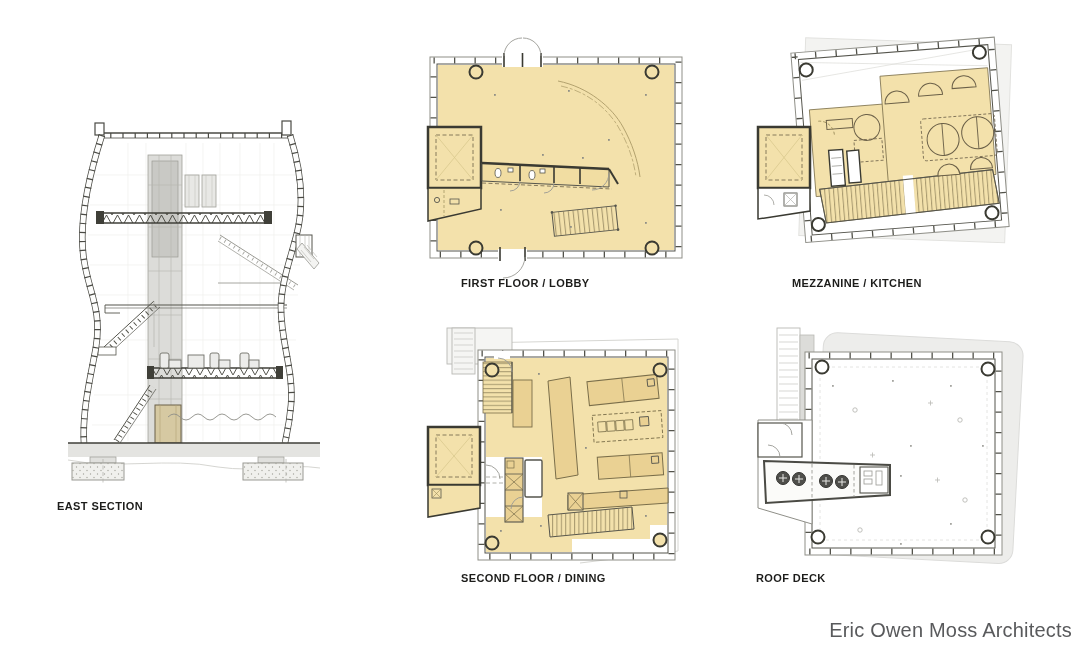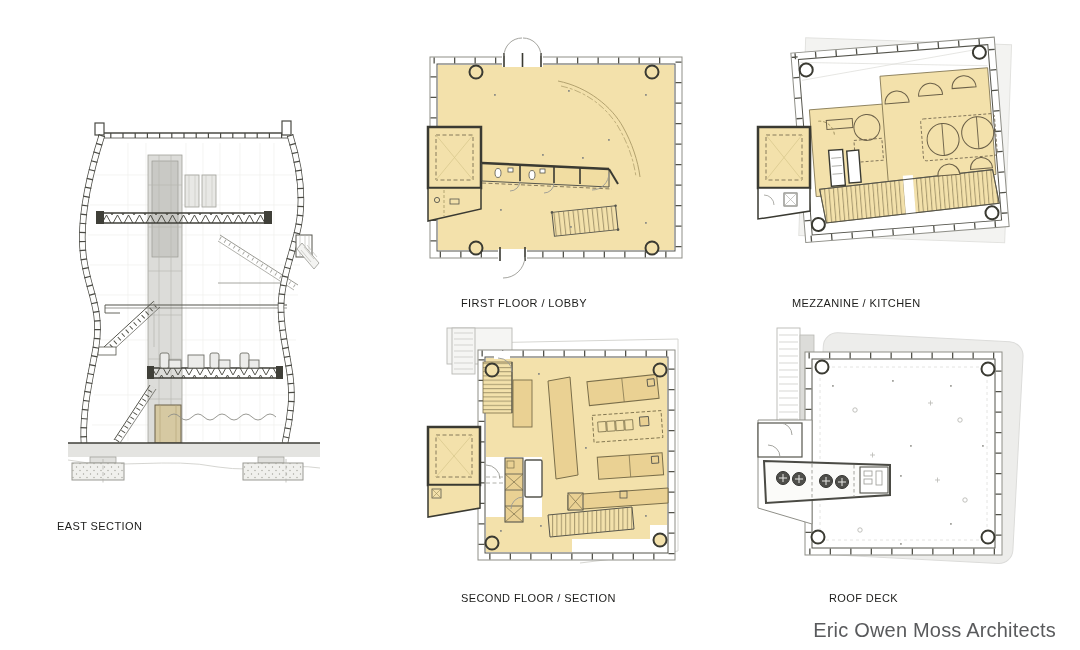--- a/index.html
+++ b/index.html
@@ -1,21 +1,21 @@
 <!DOCTYPE html>
 <html><head>
 <meta charset="utf-8">
 <style>
   html,body{margin:0;padding:0;background:#ffffff;}
   .canvas{position:relative;width:1080px;height:650px;background:#ffffff;overflow:hidden;
           font-family:"Liberation Sans",sans-serif;}
   figure.drawing{position:absolute;margin:0;padding:0;}
-  .caption{position:absolute;font-size:11px;font-weight:400;letter-spacing:.4px;
-           color:#1c1c1a;white-space:nowrap;margin-top:20px;}
-  .watermark{position:absolute;right:24px;top:619px;font-size:20px;font-weight:400;
+  .caption{position:absolute;font-size:11px;font-weight:700;letter-spacing:.4px;
+           color:#1c1c1a;white-space:nowrap;}
+  .watermark{position:absolute;right:8px;top:619px;font-size:20px;font-weight:400;
              color:#595a5c;letter-spacing:.2px;}
   svg{display:block;}
 </style>
 </head>
 <body>
 
 <div class="canvas">
 
   <figure class="drawing" style="left:68px;top:115px;width:255px;height:395px">
     <svg width="255" height="395" viewBox="0 0 255 395">
@@ -477,17 +477,17 @@
             <rect x="150" y="218" width="1.8" height="1.8"></rect>
         </g>
         <path d="M178,78 h5 m-2.5,-2.5 v5 M120,130 h5 m-2.5,-2.5 v5 M185,155 h5 m-2.5,-2.5 v5" stroke="#b9b9b4" stroke-width="0.8" fill="none"></path>
       </g>
     </svg>
   </figure>
 
   <div class="caption" style="left:57px;top:500px">EAST SECTION</div>
   <div class="caption" style="left:461px;top:277px">FIRST FLOOR / LOBBY</div>
   <div class="caption" style="left:792px;top:277px">MEZZANINE / KITCHEN</div>
-  <div class="caption" style="left:461px;top:572px">SECOND FLOOR / SECTION</div>
-  <div class="caption" style="left:829px;top:572px">ROOF DECK</div>
+  <div class="caption" style="left:461px;top:572px">SECOND FLOOR / DINING</div>
+  <div class="caption" style="left:756px;top:572px">ROOF DECK</div>
 
   <div class="watermark">Eric Owen Moss Architects</div>
 </div>
 
 </body></html>

